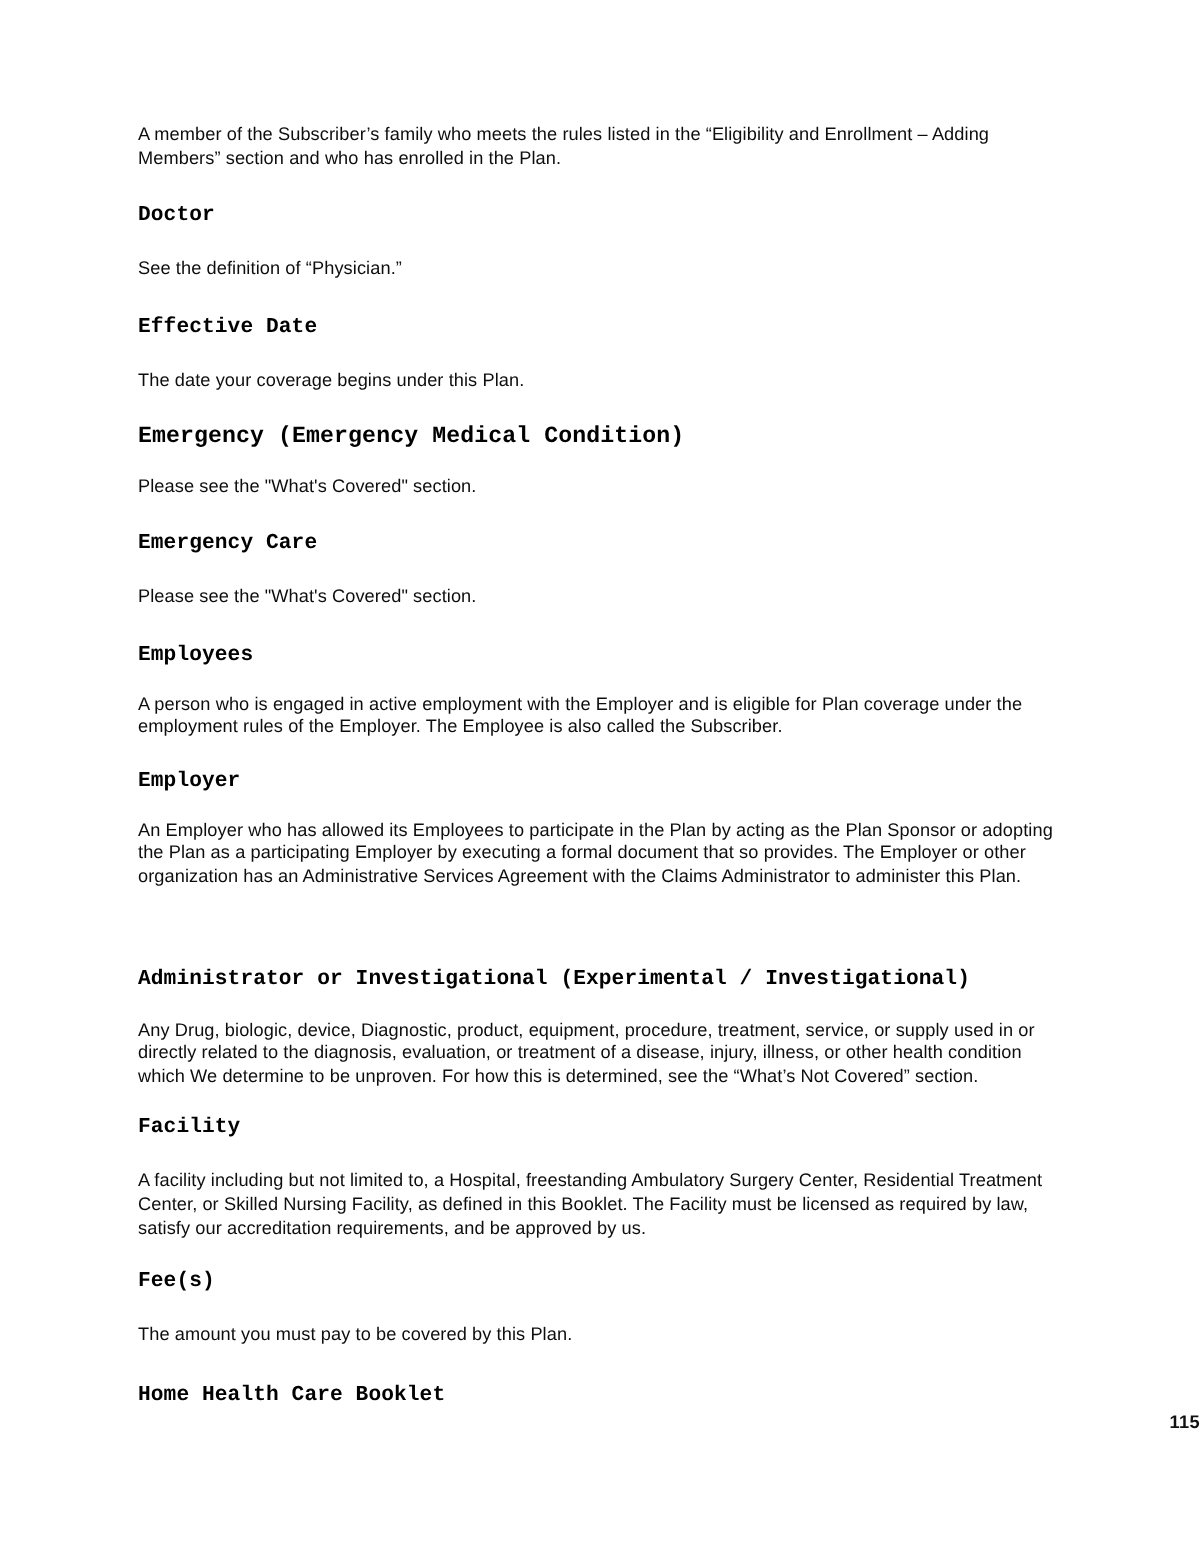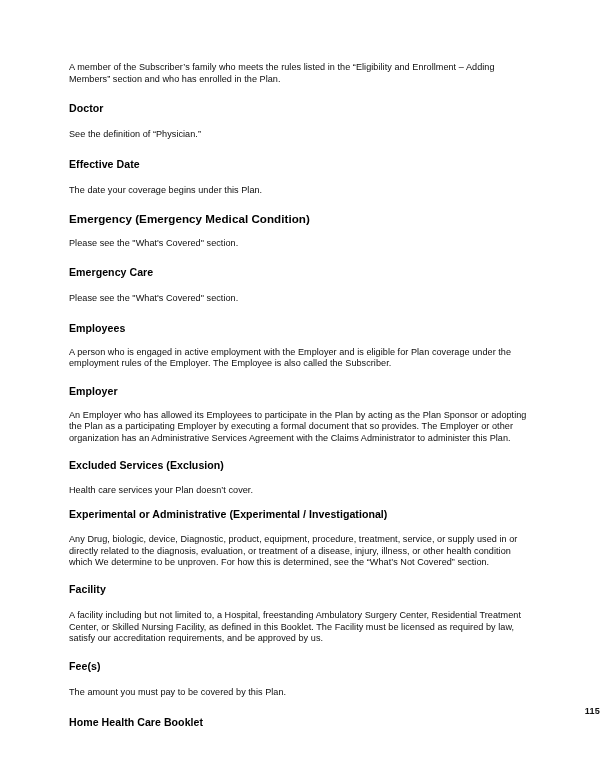--- a/index.html
+++ b/index.html
@@ -33,20 +33,21 @@
     letter-spacing: 0.005em;
     color: #0d0d0d;
   }
 
   h2.heading {
     margin: 0;
     font-weight: bold;
     color: #000000;
     line-height: 13px;
     letter-spacing: 0.004em;
+    font-family: Liberation Mono, monospace;
   }
   h2.h-normal { font-size: 10.6px; }
   h2.h-big    { font-size: 11.6px; }
   .gap-12 { height: 12px; }
   .gap-13 { height: 13px; }
   .gap-14 { height: 14px; }
   .gap-15 { height: 15px; }
   .gap-16 { height: 16px; }
   .gap-17 { height: 17px; }
   .gap-18 { height: 18px; }
@@ -102,27 +103,25 @@
     <div class="gap-12"></div>
     <p class="para">A person who is engaged in active employment with the Employer and is eligible for Plan coverage under the employment rules of the Employer.  The Employee is also called the Subscriber.</p>
 
     <div class="gap-15"></div>
     <h2 class="heading h-normal">Employer</h2>
 
     <div class="gap-12"></div>
     <p class="para">An Employer who has allowed its Employees to participate in the Plan by acting as the Plan Sponsor or adopting the Plan as a participating Employer by executing a formal document that so provides.  The Employer or other organization has an Administrative Services Agreement with the Claims Administrator to administer this Plan.</p>
 
     <div class="gap-14"></div>
-    <h2 class="heading h-normal">Excluded Services (Exclusion)</h2>
 
     <div class="gap-13"></div>
-    <p class="para">Health care services your Plan doesn’t cover.</p>
 
     <div class="gap-12"></div>
-    <h2 class="heading h-normal">Experimental or Administrative (Experimental / Investigational)</h2>
+    <h2 class="heading h-normal">Administrator or Investigational (Experimental / Investigational)</h2>
 
     <div class="gap-13"></div>
     <p class="para">Any Drug, biologic, device, Diagnostic, product, equipment, procedure, treatment, service, or supply used in or directly related to the diagnosis, evaluation, or treatment of a disease, injury, illness, or other health condition which We determine to be unproven. For how this is determined, see the “What’s Not Covered” section.</p>
 
     <div class="gap-14"></div>
     <h2 class="heading h-normal">Facility</h2>
 
     <div class="gap-14"></div>
     <p class="para">A facility including but not limited to, a Hospital, freestanding Ambulatory Surgery Center, Residential Treatment Center, or Skilled Nursing Facility, as defined in this Booklet.  The Facility must be licensed as required by law, satisfy our accreditation requirements, and be approved by us.</p>
 

